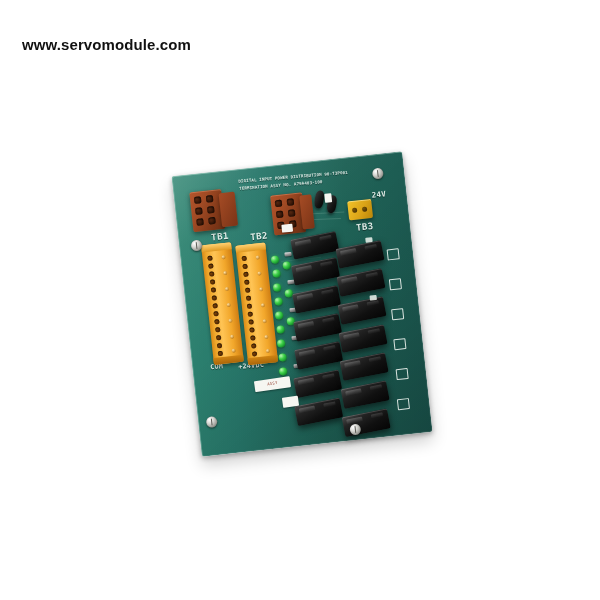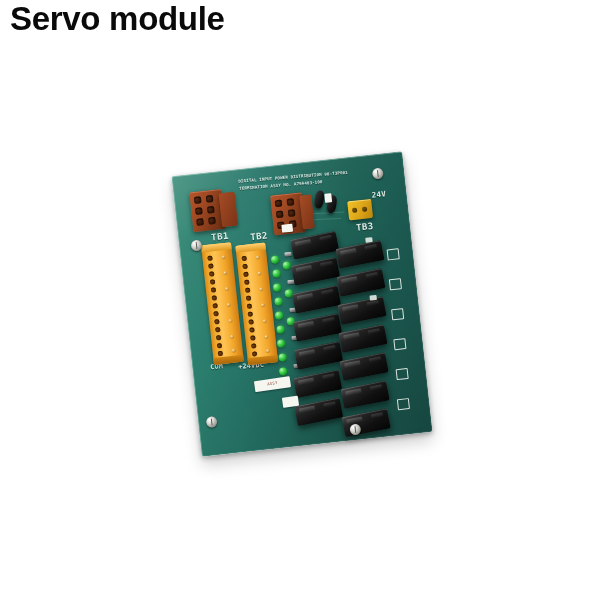--- a/index.html
+++ b/index.html
@@ -227,21 +227,21 @@
 
   
   .trace{
     position:absolute;height:1px;background:rgba(180,220,200,.20);
   }
 </style>
 </head>
 <body>
 
 <div id="brand">
-  <div id="brand-title">Servo module</div>
+  <div id="brand-url">www.servomodule.com</div>
 </div>
 
 <div id="photo">
 
   <div id="board-rot">
     <div id="board"></div>
     <div id="board-edge"></div>
 
     <div class="trace" style="left:110px;top:52px;width:58px;transform:rotate(3deg);"></div>
     <div class="trace" style="left:112px;top:58px;width:52px;transform:rotate(4deg);"></div>

